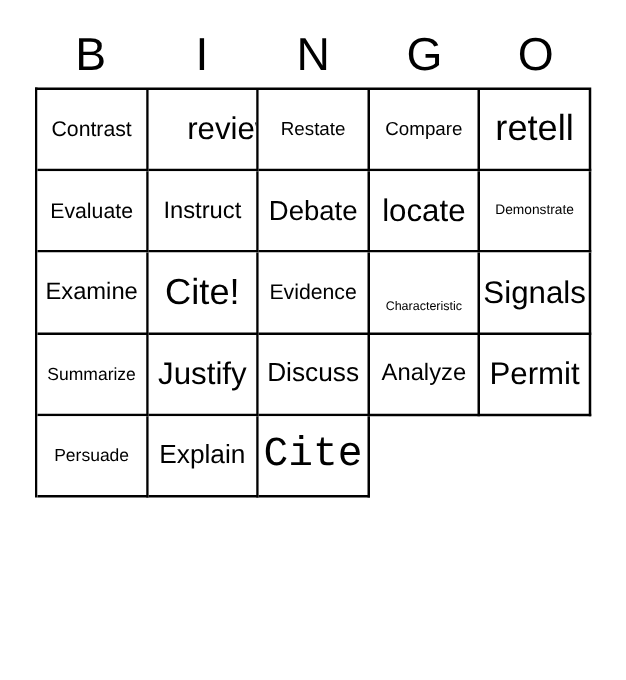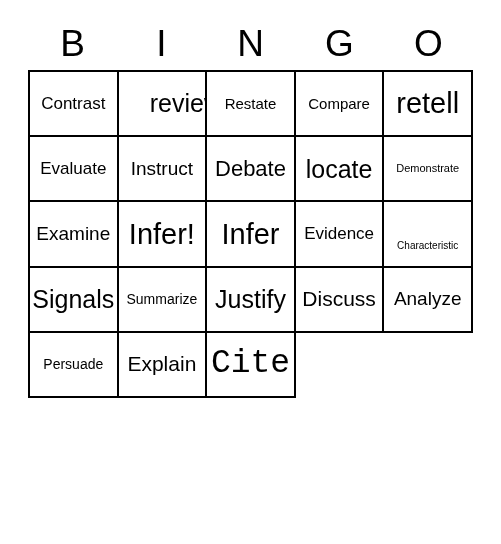--- a/index.html
+++ b/index.html
@@ -116,24 +116,21 @@
         <span class="cell-text" style="font-size: 25px;">locate</span>
       </div>
 
     <div class="cell">
         <span class="cell-text" style="font-size: 11px;">Demonstrate</span>
       </div>
     <div class="cell">
         <span class="cell-text" style="font-size: 19px;">Examine</span>
       </div>
     <div class="cell">
-        <span class="cell-text" style="font-size: 29px;">Infer!</span>
-      </div>
-    <div class="cell">
-        <span class="cell-text" style="font-size: 29px;">Infer</span>
+        <span class="cell-text" style="font-size: 29px;">Cite!</span>
       </div>
     <div class="cell">
         <span class="cell-text" style="font-size: 17px;">Evidence</span>
       </div>
 
     <div class="cell">
         <span class="cell-text" style="font-size: 10px; margin-top: 24px;">Characteristic</span>
       </div>
     <div class="cell">
         <span class="cell-text" style="font-size: 25px;">Signals</span>
@@ -145,20 +142,23 @@
         <span class="cell-text" style="font-size: 25px; text-align: right;">Justify</span>
       </div>
     <div class="cell">
         <span class="cell-text" style="font-size: 21px;">Discuss</span>
       </div>
 
     <div class="cell">
         <span class="cell-text" style="font-size: 19px;">Analyze</span>
       </div>
     <div class="cell">
+        <span class="cell-text" style="font-size: 25px;">Permit</span>
+      </div>
+    <div class="cell">
         <span class="cell-text" style="font-size: 14px;">Persuade</span>
       </div>
     <div class="cell">
         <span class="cell-text" style="font-size: 21px;">Explain</span>
       </div>
     <div class="cell">
         <span class="cell-text" style="font-size: 33px; font-family: Liberation Mono, monospace;">Cite</span>
       </div>
 
   </div>

